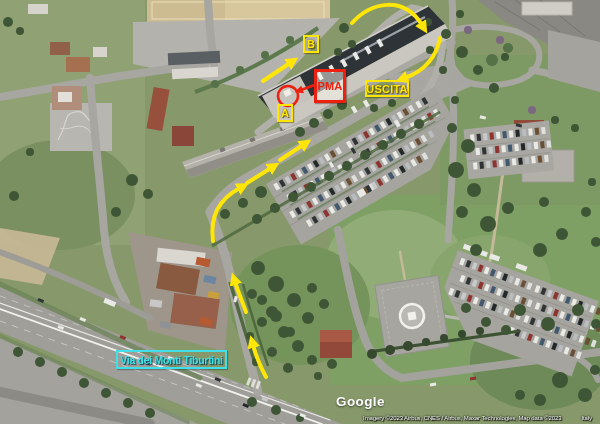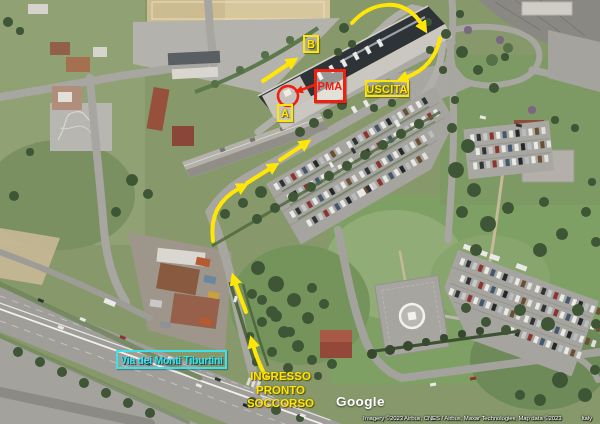--- a/index.html
+++ b/index.html
@@ -448,25 +448,20 @@
     </div>
   <div class="anno pma">
       <span>PMA</span>
     </div>
   <div class="anno ytext ybox uscita">
       <span>USCITA</span>
     </div>
   <div class="anno street">
       <span>Via dei Monti Tiburtini</span>
     </div>
-  <div class="anno ytext ingresso">
-    <span>INGRESSO</span>
-    <span>PRONTO</span>
-    <span>SOCCORSO</span>
-  </div>
   <div class="anno google">
       <span>Google</span>
     </div>
   <div class="attrib">
     <span>Imagery ©2023 Airbus, CNES / Airbus, Maxar Technologies, Map data ©2023</span>
     <span>Italy</span>
   </div>
 </div>
 
 </body></html>

